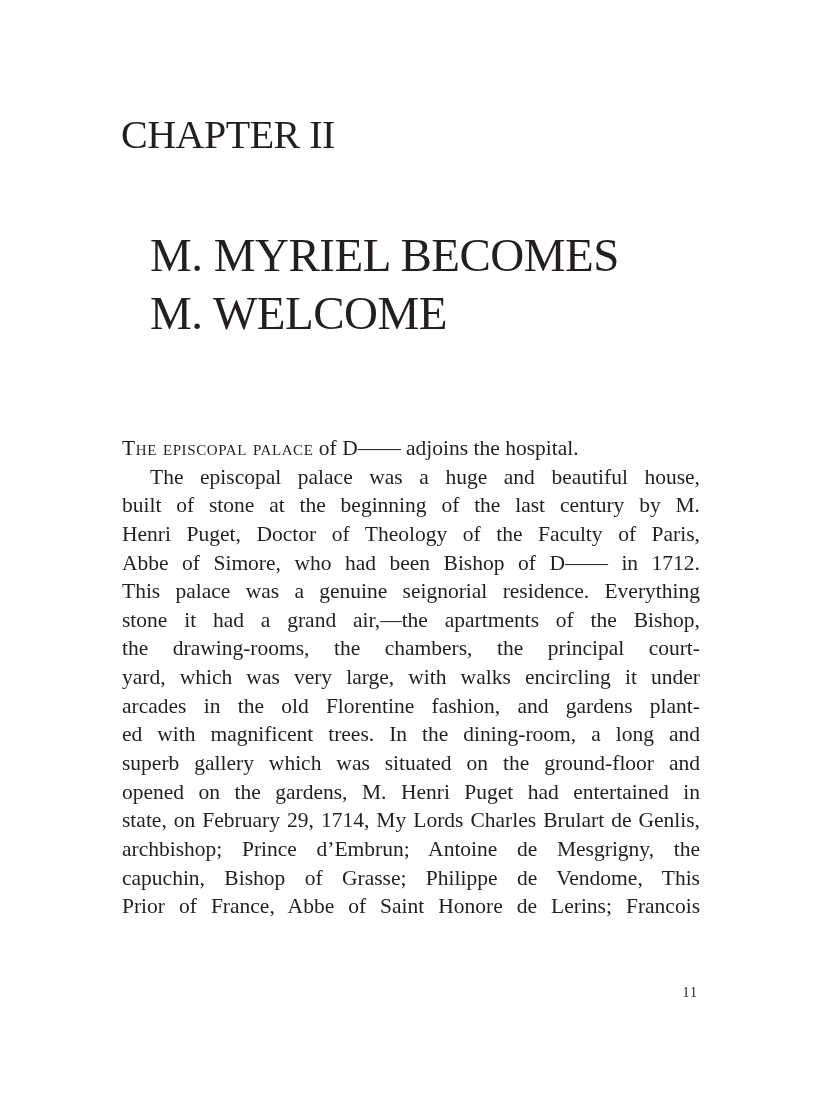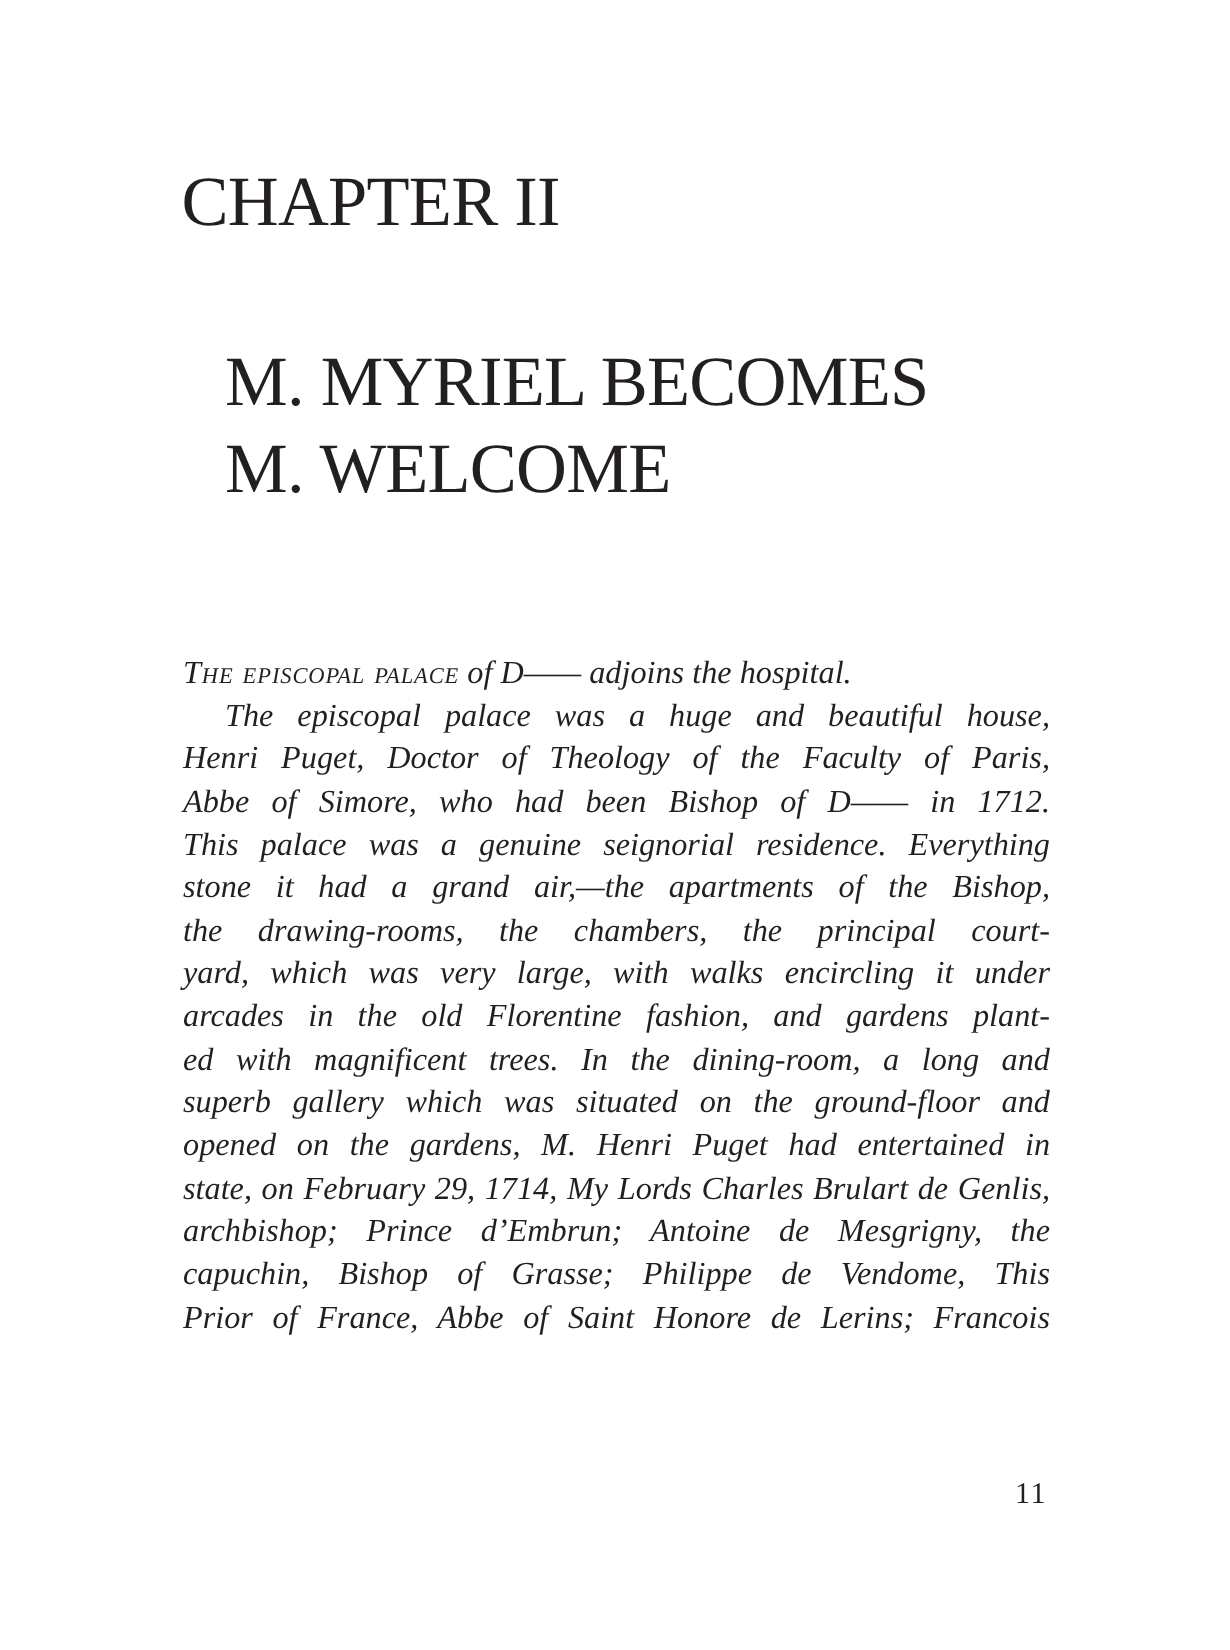--- a/index.html
+++ b/index.html
@@ -1,42 +1,43 @@
 <!DOCTYPE html>
 <html><head>
 <meta charset="utf-8">
 <style>
   html, body { margin: 0; padding: 0; background: #ffffff; }
   body { width: 820px; height: 1100px; position: relative; overflow: hidden;
          font-family: "Liberation Serif", "DejaVu Serif", serif; color: #231f20; }
-  .chapter-num { position: absolute; left: 121px; top: 110px; font-size: 47px; line-height: 50px;
+  .chapter-num { position: absolute; left: 121px; top: 110px; font-size: 40px; line-height: 50px;
                  letter-spacing: -0.5px; white-space: nowrap; }
   .chapter-title { position: absolute; left: 121px; top: 226px; font-size: 47px; line-height: 58px;
                    letter-spacing: -0.5px; }
   .chapter-title div { white-space: nowrap; margin-left: 29px; }
-  .body { position: absolute; left: 122px; top: 434px; width: 578px; font-size: 21.5px; line-height: 28.65px; font-style: italic; }
+  .body { position: absolute; left: 122px; top: 434px; width: 578px; font-size: 21.5px; line-height: 28.65px; }
   .line { display: block; text-align: justify; text-align-last: justify; white-space: nowrap; height: 28.65px; }
   .line.last-short { text-align-last: left; }
   .line.indent { padding-left: 28px; }
   .sc { font-variant: small-caps; letter-spacing: 0.6px; }
-  .folio { position: absolute; right: 122px; top: 985px; font-size: 20px; letter-spacing: 1px; }
+  .folio { position: absolute; right: 122px; top: 985px; font-size: 14px; letter-spacing: 1px; }
 </style>
 </head>
 <body>
 
 <div class="chapter-num">CHAPTER II</div>
 
 <div class="chapter-title">
   <div>M. MYRIEL BECOMES</div>
   <div>M. WELCOME</div>
 </div>
 
 <div class="body">
   <div class="line last-short"><span class="sc">The episcopal palace</span><span> of D—— adjoins the hospital.</span></div>
   <div class="line indent">The episcopal palace was a huge and beautiful house,</div>
+  <div class="line">built of stone at the beginning of the last century by M.</div>
   <div class="line">Henri Puget, Doctor of Theology of the Faculty of Paris,</div>
   <div class="line">Abbe of Simore, who had been Bishop of D—— in 1712.</div>
   <div class="line">This palace was a genuine seignorial residence. Everything</div>
   <div class="line">stone it had a grand air,—the apartments of the Bishop,</div>
   <div class="line">the drawing-rooms, the chambers, the principal court-</div>
   <div class="line">yard, which was very large, with walks encircling it under</div>
   <div class="line">arcades in the old Florentine fashion, and gardens plant-</div>
   <div class="line">ed with magnificent trees. In the dining-room, a long and</div>
   <div class="line">superb gallery which was situated on the ground-floor and</div>
   <div class="line">opened on the gardens, M. Henri Puget had entertained in</div>

